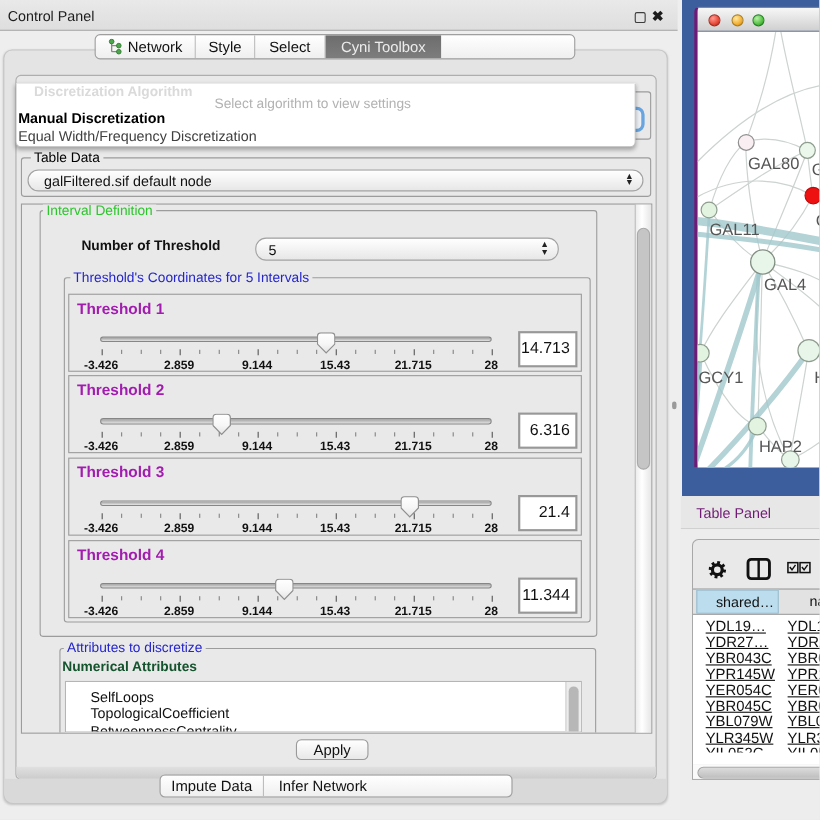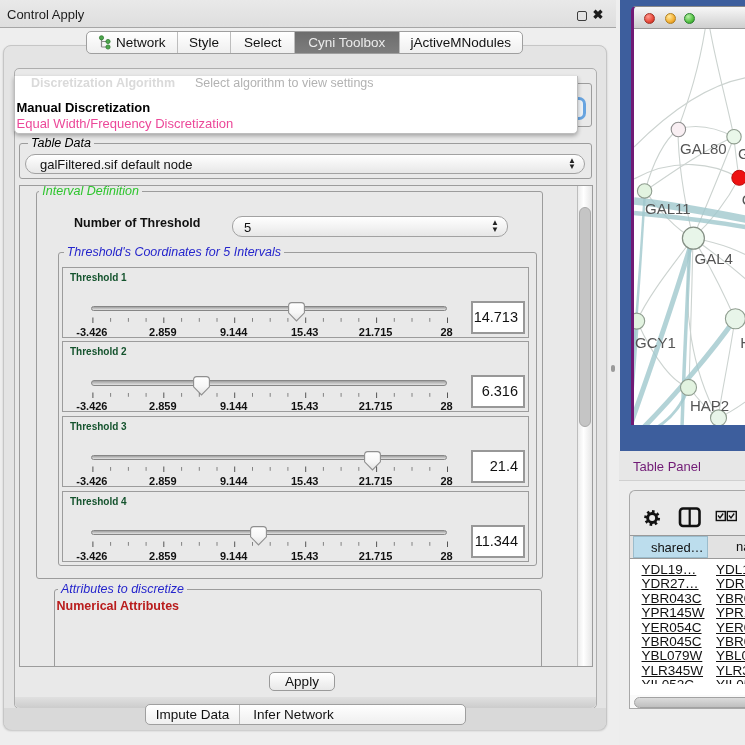--- a/index.html
+++ b/index.html
@@ -19,21 +19,21 @@
 .seg { display:flex; border:1px solid #9f9f9f; border-radius:5px; overflow:hidden; background:linear-gradient(#ffffff,#efefef); }
 .seg .s { display:flex; align-items:center; justify-content:center; font-size:13.5px; color:#111; border-right:1px solid #bdbdbd; }
 .seg .s:last-child { border-right:none; }
 .seg .sel { background:linear-gradient(#6d6d6d,#7d7d7d); color:#ececec; }
 #toptabs { left:86px; top:31px; width:437px; height:23px; }
 #toptabs .s1 { width:91px; } #toptabs .s2 { width:54px; } #toptabs .s3 { width:64px; } #toptabs .s4 { width:105px; } #toptabs .s5 { width:123px; }
 #btmtabs { left:145px; top:704px; width:321px; height:21px; }
 #btmtabs .s1 { width:94px; } #btmtabs .s2 { width:120px; } #btmtabs .s3 { width:107px; }
 
 .group { position:absolute; border:1px solid #9c9c9c; border-radius:3px; }
-.group > .gt { position:absolute; top:-8px; left:10px; background:#e9e9e9; padding:0 3px; font-size:12.5px; line-height:14px; white-space:nowrap;font-style:italic; }
+.group > .gt { position:absolute; top:-8px; left:10px; background:#e9e9e9; padding:0 3px; font-size:12.5px; line-height:14px; white-space:nowrap; }
 
 #grp-disc { left:19px; top:83px; width:573px; height:43.5px; }
 #combo-blue { left:552px; top:97px; width:34px; height:23px; border:3px solid #68a4e0; border-radius:7px; background:#eef2f6; }
 #grp-table { left:19px; top:143px; width:573px; height:35.7px; }
 #grp-table .gt { left:8px; }
 .combo { position:absolute; background:linear-gradient(#ffffff,#e7e7e7); border:1px solid #a2a2a2; border-radius:10px; font-size:13px; color:#111; }
 .combo .ar { position:absolute; right:8px; top:50%; transform:translateY(-50%); line-height:6.5px; font-size:8px; color:#222; text-align:center; }
 #combo-td { left:25px; top:153.5px; width:560px; height:20.5px; }
 .combo .cv { position:absolute; left:14px; top:2.5px; }
 
@@ -43,42 +43,42 @@
 
 #grp-int { left:16.3px; top:5.5px; width:507px; height:388px; }
 #grp-int .gt { left:2px; color:#2ec52e; }
 #noi-lab { left:54px; top:30.5px; font-size:12.5px; font-weight:bold; color:#111; }
 #combo-noi { left:212px; top:30.5px; width:276px; height:20.5px; }
 #combo-noi .cv { left:11px; }
 #grp-thr { left:37.7px; top:66.5px; width:479px; height:314px; }
 #grp-thr .gt { left:5px; color:#2525cc; }
 
 .tbox { position:absolute; left:42px; width:467.4px; height:71px; border:1px solid #9c9c9c; background:#e9e9e9; }
-.tlab { position:absolute; left:7px; top:4px; font-size:10px; font-weight:bold; color:#14532d; }
+.tlab { position:absolute; left:7px; top:4px; font-size:14px; font-weight:bold; color:#a21caf; }
 .track { position:absolute; left:27.9px; top:38px; width:356px; height:5.5px; border:1px solid #868686; border-radius:3px; background:linear-gradient(#9f9f9f,#e3e3e3); }
 .thumb { position:absolute; top:34px; }
 .ticks { position:absolute; left:0.5px; top:49.5px; }
 .tick-lab { position:absolute; top:58px; transform:translateX(-50%); font-size:11px; font-weight:bold; color:#111; }
 .vbox { position:absolute; left:408px; top:33px; width:54px; height:33px; background:#fff; border:2px solid #989898; font-size:14.5px; color:#111; text-align:right; line-height:29px; padding-right:5px; }
 
 #grp-attr { left:34px; top:403.5px; width:488px; height:110px; }
 #grp-attr .gt { left:3px; color:#2525cc; }
-#numattr { position:absolute; left:36.6px; top:413.5px; font-size:12.5px; font-weight:bold; color:#b91c1c; }
+#numattr { position:absolute; left:36.6px; top:413.5px; font-size:12.5px; font-weight:bold; color:#14532d; }
 #attrlist { position:absolute; left:39.2px; top:433px; width:469.8px; height:47.5px; background:#fff; border:1px solid #b5b5b5; overflow:hidden; }
 #attrlist .it { position:absolute; left:22px; font-size:13px; color:#111; }
 #ltrack { position:absolute; right:0; top:0; width:13.5px; height:100%; background:#ececec; border-left:1px solid #d0d0d0; }
 #lthumb { position:absolute; right:2.3px; top:4.5px; width:8.6px; height:60px; background:#b7b7b7; border-radius:4.5px; }
 
 #applybtn { left:269px; top:671.5px; width:66px; height:19.5px; background:linear-gradient(#ffffff,#e8e8e8); border:1px solid #9a9a9a; border-radius:5px; font-size:13.5px; color:#111; text-align:center; line-height:17.5px; }
 
 #popup { left:14px; top:76px; width:564.4px; height:58px; background:#fff; border:1px solid #bdbdbd; border-top:none; border-radius:0 0 5px 5px; box-shadow:0 2px 4px rgba(0,0,0,0.3); }
 #popup .faint { position:absolute; left:16px; top:0px; font-size:12.5px; font-weight:bold; color:#dadada; }
-#popup .ph { position:absolute; left:180px; top:0; font-size:12.5px; color:#b2b2b2; }
+#popup .ph { position:absolute; left:180px; top:11px; font-size:12.5px; color:#b2b2b2; }
 #popup .i1 { position:absolute; left:1.5px; top:23.5px; font-size:13px; font-weight:bold; color:#000; }
-#popup .i2 { position:absolute; left:1.5px; top:39.5px; font-size:13px; color:#ec4899; }
+#popup .i2 { position:absolute; left:1.5px; top:39.5px; font-size:13px; color:#404040; }
 
 #divdot { left:611px; top:365px; width:4px; height:7px; background:#9a9a9a; border-radius:2px; }
 
 #desktop { left:620px; top:0; width:125px; height:451px; background:#3d5e9d; }
 #netwin { left:631px; top:6px; width:114px; height:419px; border-left:3px solid #701a75; border-top:1px solid #8a8a8a; border-radius:5px 0 0 0; overflow:hidden; }
 #nettitle { position:absolute; left:0; top:0; width:114px; height:22px; background:linear-gradient(#f7f7f7,#cfcfcf); border-bottom:1px solid #9a9a9a; }
 .tl { position:absolute; top:5.5px; width:11px; height:11px; border-radius:50%; }
 #canvas { position:absolute; left:0; top:22px; width:114px; height:397px; background:#ffffff; }
 .ge { fill:none; stroke:#ccd3d0; stroke-width:1.1; }
 .te { fill:none; stroke:#a0c8cd; stroke-opacity:0.8; }
@@ -218,42 +218,41 @@
       <div id="hsbthumb"></div>
     </div>
 </div>
 
 <div class="abs" id="outer"></div>
 <div class="abs" id="inner"></div>
 <div class="abs" id="footband"></div>
 <div class="abs" id="btmarea"></div>
 
 <div class="abs" id="titlebar">
-    <div class="t">Control Apply</div>
+    <div class="t">Control Panel</div>
   </div>
 <div class="abs" id="floatbtn"></div>
 <div class="abs" id="closebtn">✖</div>
 
 <div class="abs seg" id="toptabs">
   <div class="s s1"><svg width="14" height="15" viewBox="0 0 14 15" style="margin-right:4px">
         <g stroke="#8a8a8a" stroke-width="1.2" fill="none">
           <line x1="3.5" y1="3" x2="3.5" y2="12"></line>
           <line x1="3.5" y1="6.5" x2="9.5" y2="6.5"></line>
           <line x1="3.5" y1="12" x2="9.5" y2="12"></line>
         </g>
         <g fill="#4da64d" stroke="#2c7a2c" stroke-width="0.8">
           <circle cx="3.5" cy="2.8" r="2.1"></circle>
           <circle cx="10" cy="6.5" r="2.1"></circle>
           <circle cx="10" cy="12" r="2.1"></circle>
         </g>
       </svg>Network</div>
   <div class="s s2">Style</div>
   <div class="s s3">Select</div>
   <div class="s s4 sel">Cyni Toolbox</div>
-  <div class="s s5">jActiveMNodules</div>
 </div>
 
 <div class="group" id="grp-disc"></div>
 <div class="abs" id="combo-blue"></div>
 
 <div class="group" id="grp-table">
     <div class="gt">Table Data</div>
   </div>
 <div class="combo abs" id="combo-td">
     <span class="cv">galFiltered.sif default node</span>
@@ -445,20 +444,28 @@
       <span class="tick-lab" style="left:170.7px">9.144</span>
       <span class="tick-lab" style="left:241.7px">15.43</span>
       <span class="tick-lab" style="left:312.6px">21.715</span>
       <span class="tick-lab" style="left:383.5px">28</span>
   <div class="vbox">11.344</div>
 </div>
   <div class="group" id="grp-attr">
       <div class="gt">Attributes to discretize</div>
     </div>
   <div id="numattr">Numerical Attributes</div>
+  <div id="attrlist">
+    <div class="it" style="top:6px">SelfLoops</div>
+    <div class="it" style="top:21.7px">TopologicalCoefficient</div>
+    <div class="it" style="top:37.4px">BetweennessCentrality</div>
+    <div id="ltrack">
+        <div id="lthumb"></div>
+      </div>
+  </div>
 </div>
 <div class="abs" id="vtrack"></div>
 <div class="abs" id="vthumb"></div>
 
 <div class="abs" id="applybtn">Apply</div>
 
 <div class="abs seg" id="btmtabs">
   <div class="s s1">Impute Data</div>
   <div class="s s3">Infer Network</div>
 </div>

